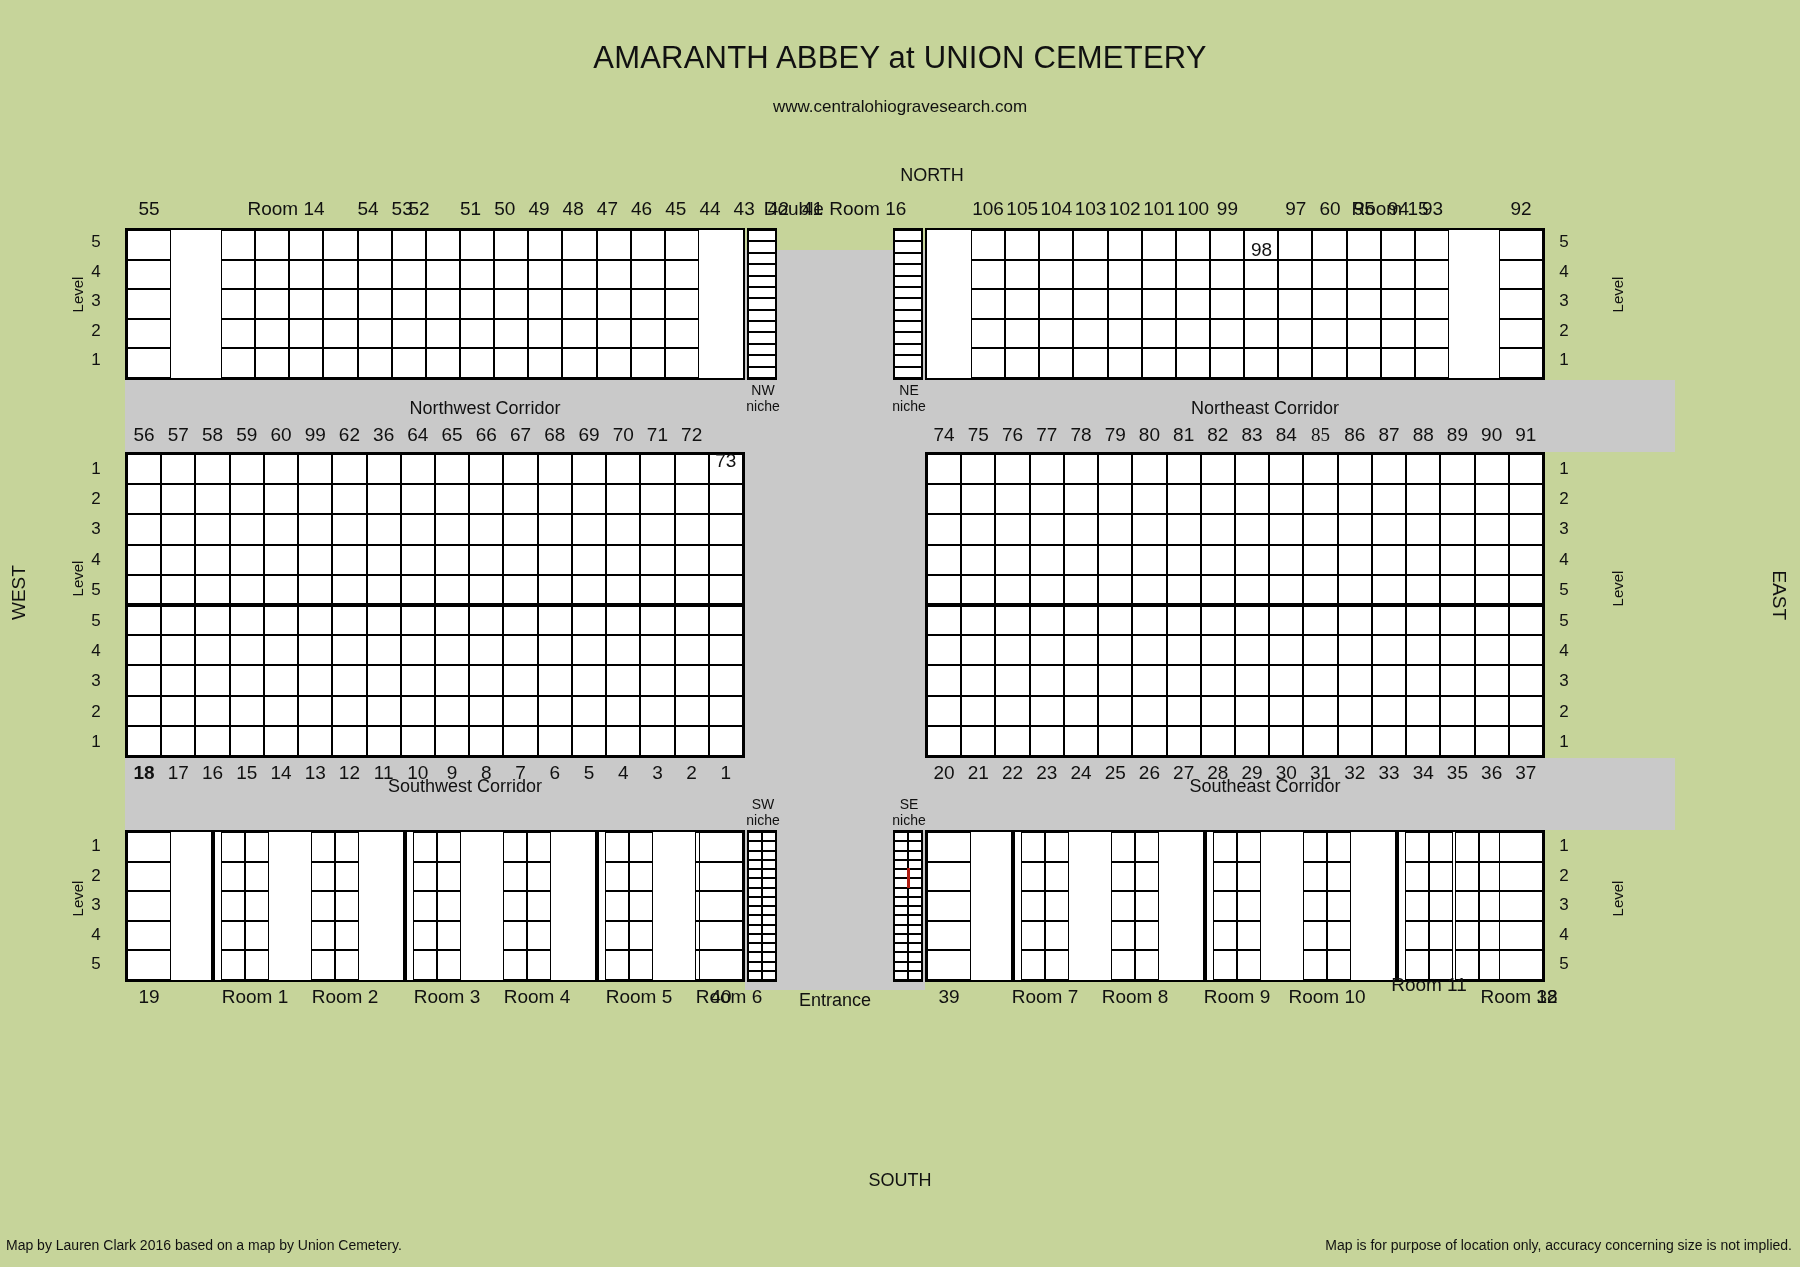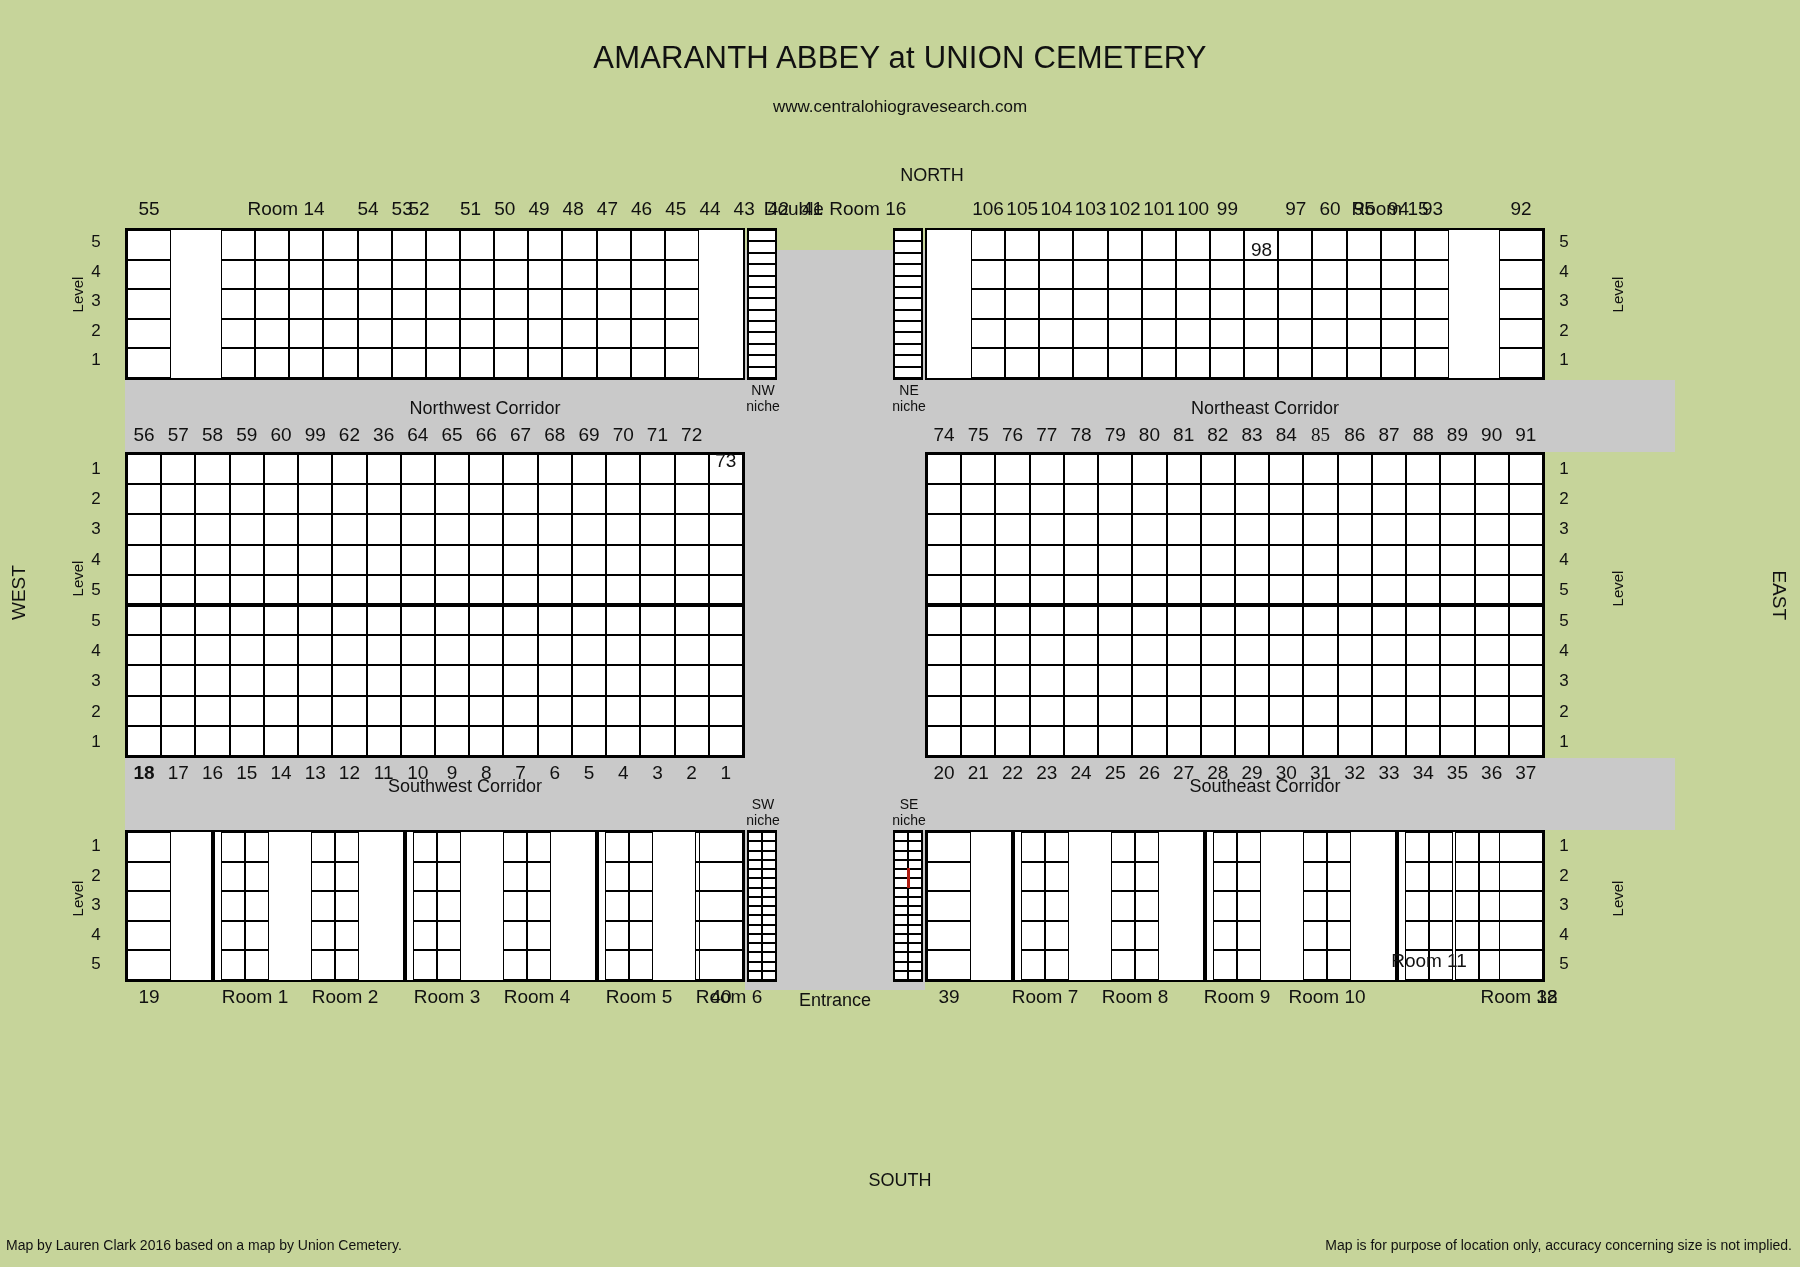--- a/index.html
+++ b/index.html
@@ -1080,21 +1080,21 @@
     <div class="roomlabel" style="left:262px;top:736px;width:120px;">Room 3</div>
     <div class="roomlabel" style="left:352px;top:736px;width:120px;">Room 4</div>
     <div class="roomlabel" style="left:454px;top:736px;width:120px;">Room 5</div>
     <div class="roomlabel" style="left:544px;top:736px;width:120px;">Room 6</div>
     <div class="hdrnum" style="left:574px;top:736px;width:44px;">40</div>
     <div class="hdrnum" style="left:802px;top:736px;width:44px;">39</div>
     <div class="roomlabel" style="left:860px;top:736px;width:120px;">Room 7</div>
     <div class="roomlabel" style="left:950px;top:736px;width:120px;">Room 8</div>
     <div class="roomlabel" style="left:1052px;top:736px;width:120px;">Room 9</div>
     <div class="roomlabel" style="left:1142px;top:736px;width:120px;">Room 10</div>
-    <div class="roomlabel" style="left:1244px;top:700px;width:120px;">Room 11</div>
+    <div class="roomlabel" style="left:1244px;top:724px;width:120px;">Room 11</div>
     <div class="roomlabel" style="left:1334px;top:736px;width:120px;">Room 12</div>
     <div class="hdrnum" style="left:1400px;top:736px;width:44px;">38</div>
     <div class="corridor-label" style="left:620px;top:740px;width:180px;text-align:center;font-size:18px;">Entrance</div>
     <div class="nichelabel" style="left:600px;top:546px;width:76px;">
       <div>SW</div>
       <div>niche</div>
     </div>
     <div class="nichelabel" style="left:746px;top:546px;width:76px;">
       <div>SE</div>
       <div>niche</div>

